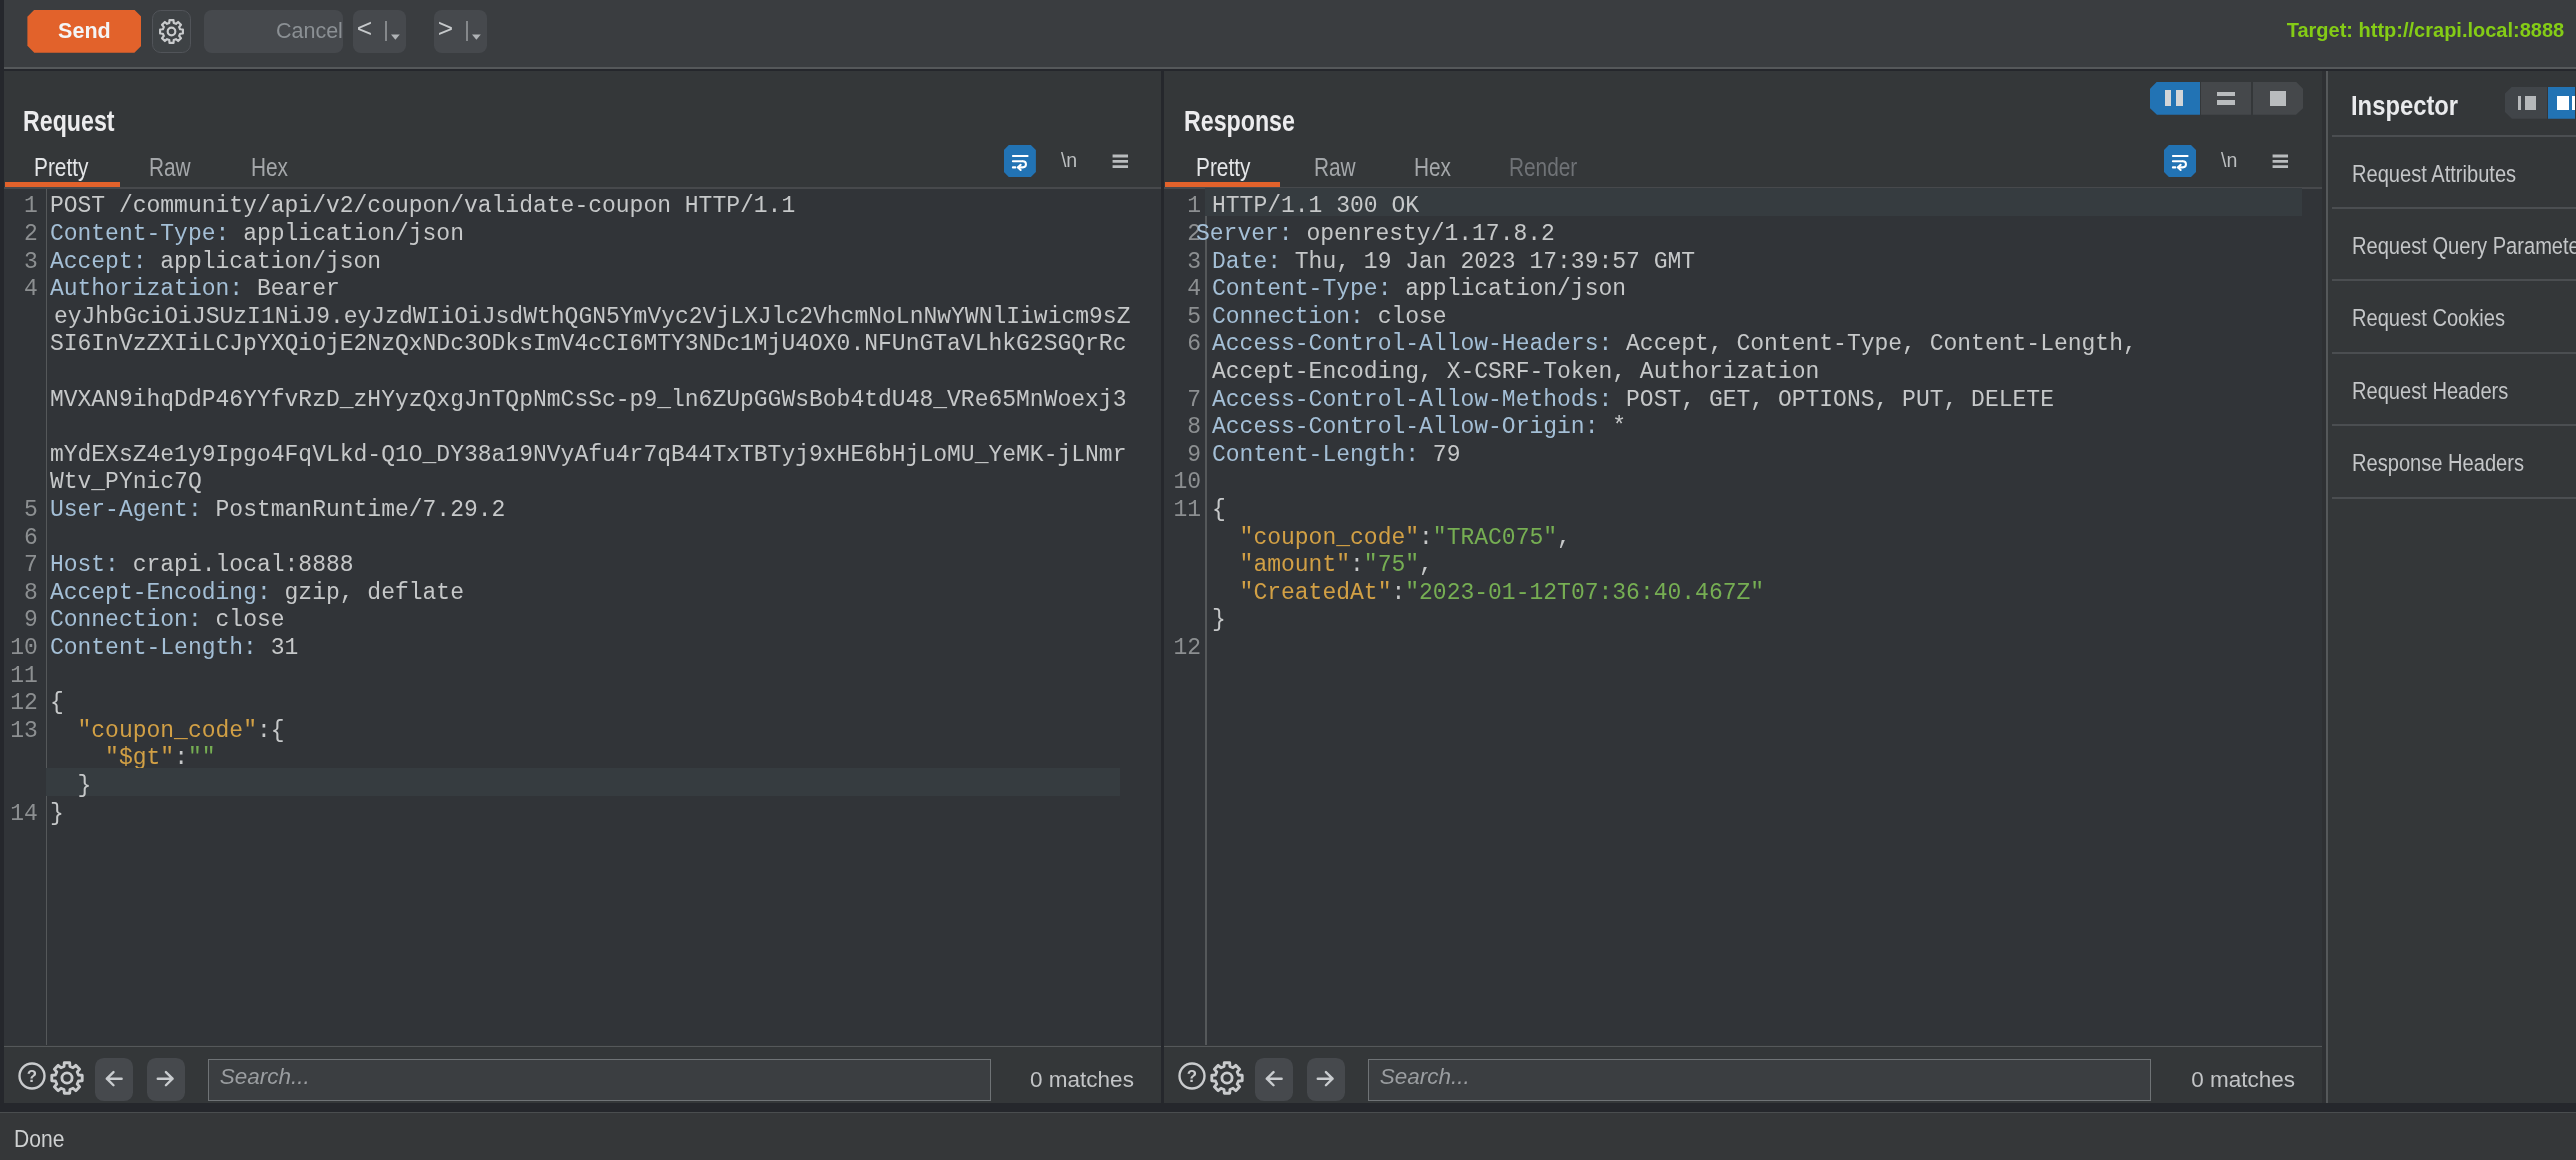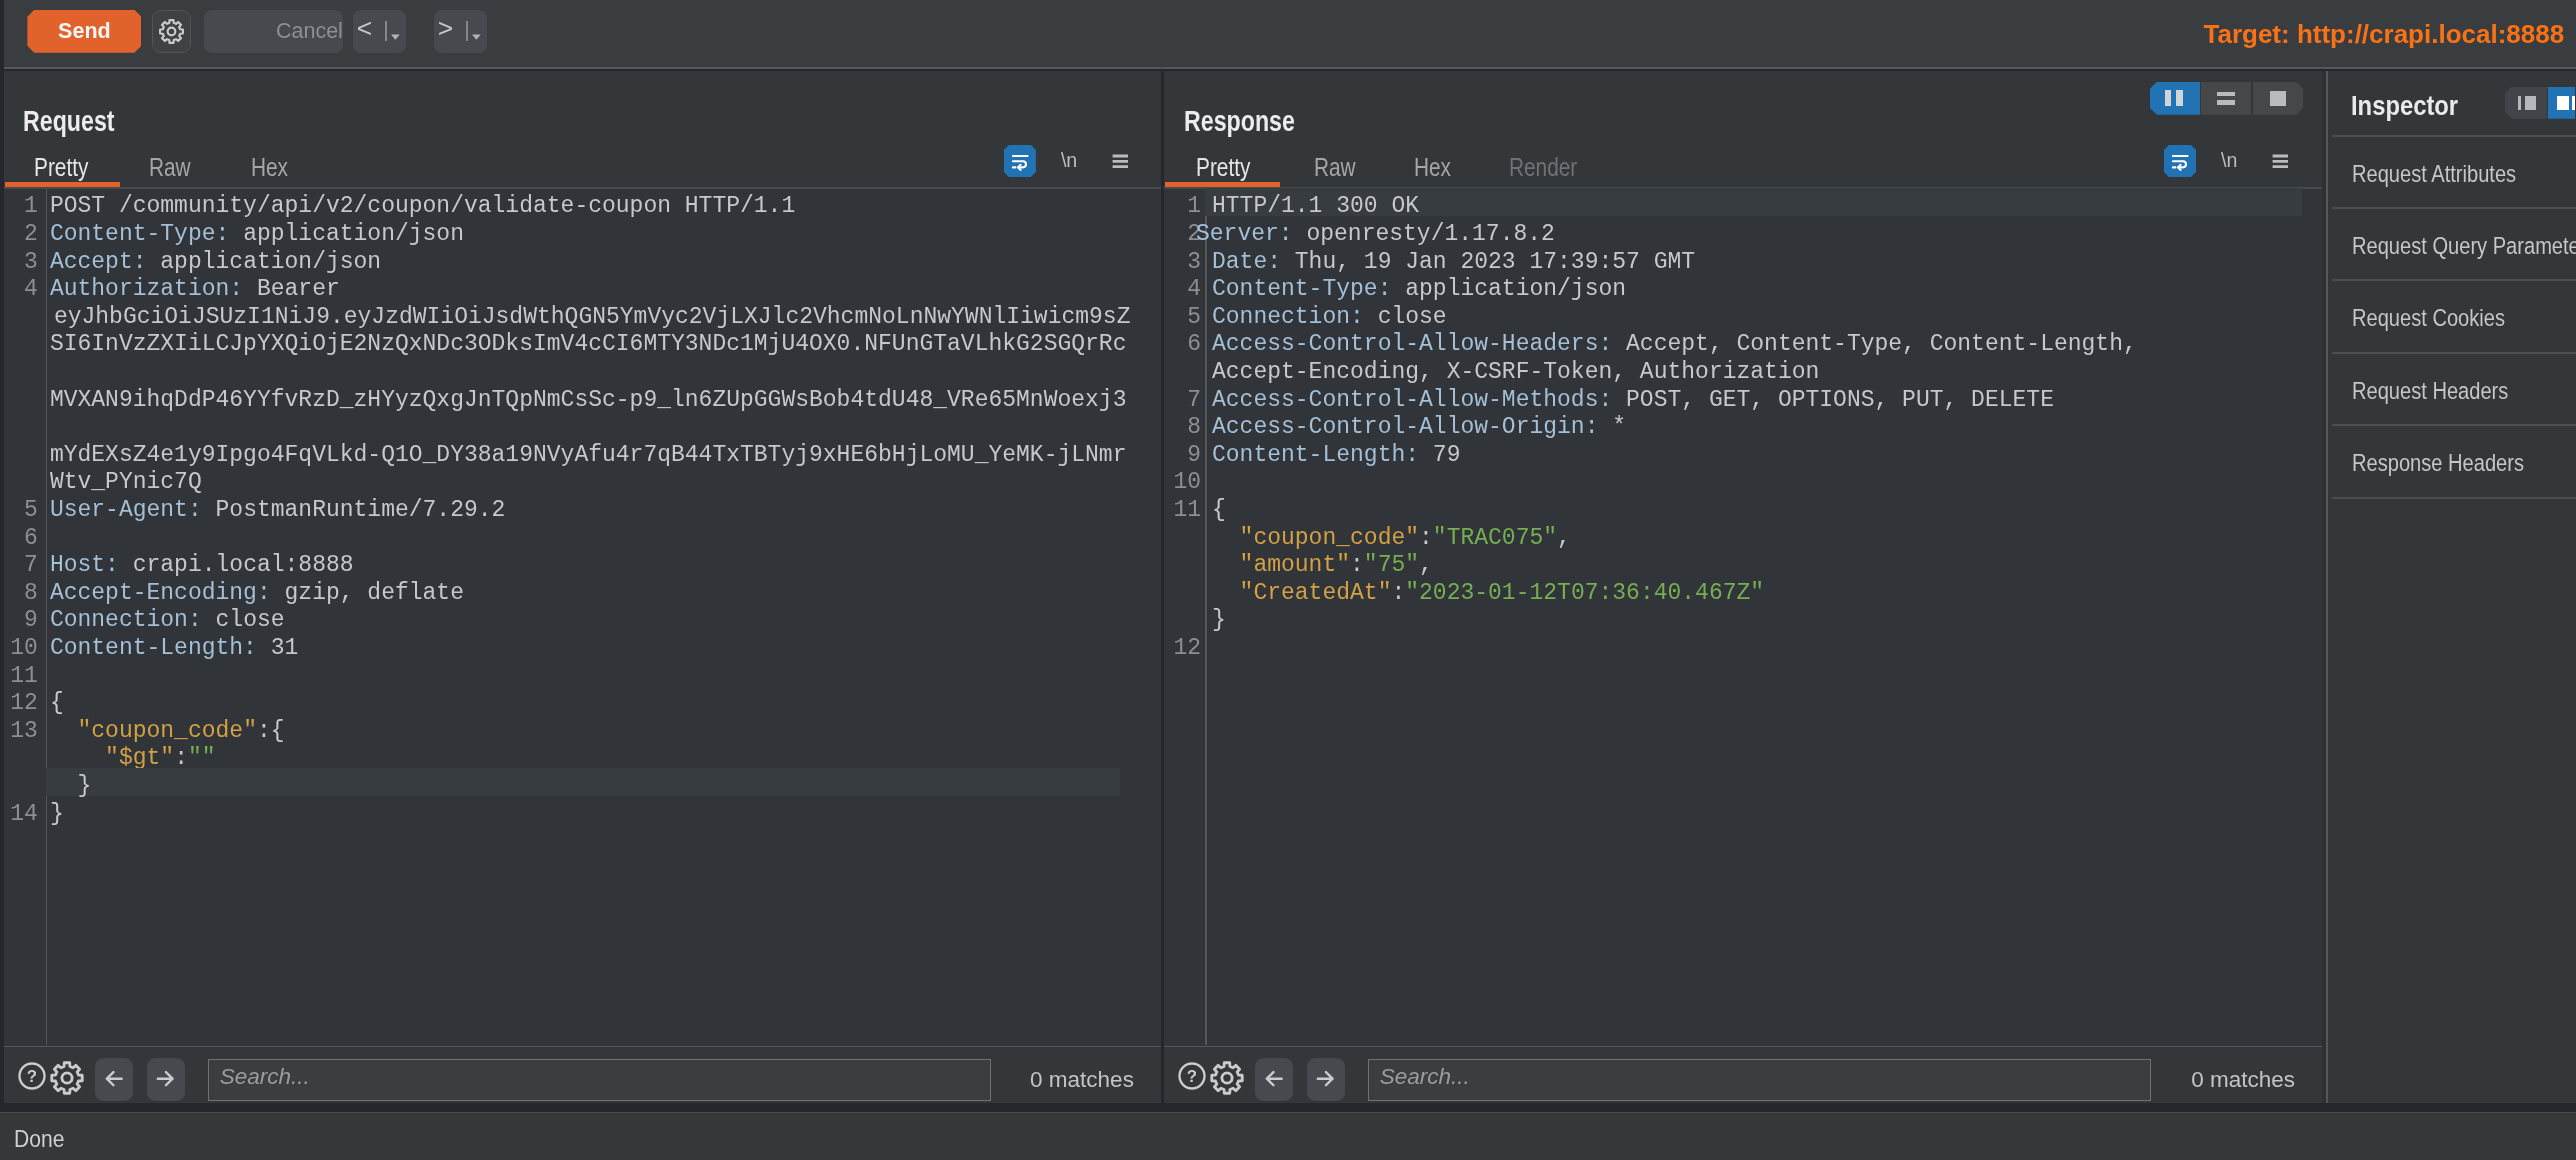--- a/index.html
+++ b/index.html
@@ -5,21 +5,21 @@
 .abs{position:absolute}
 pre{font-family:"Liberation Mono",monospace}
 
 #toolbar{position:absolute;left:3.9px;top:0;width:2572px;height:69px;background:#3a3d40;border-bottom:2px solid #55585a}
 .tbtn{position:absolute;top:9.8px;height:43px;border-radius:7.8px;background:#46494d}
 #send{position:absolute;left:23.5px;top:9.8px;width:114px;height:43px;background:#e2622b;
   clip-path:polygon(6.9px 0,107px 0,114px 6.9px,114px 36px,107px 43px,6.9px 43px,0 36px,0 6.9px);
   color:#f4f5f6;font-weight:bold;font-size:21.5px;text-align:center;line-height:43px}
 #gearbtn{position:absolute;left:148px;top:9.8px;width:39px;height:43px;background:#3e4245;border:1px solid #515459;border-radius:8.8px}
 #cancel{left:200px;width:139px;color:#8b9094;font-size:21.5px;text-align:right;line-height:42px}
-#target{position:absolute;right:11.7px;top:18.6px;font-weight:bold;font-size:26px;color:#f97316}
+#target{position:absolute;right:11.7px;top:18.6px;font-weight:bold;font-size:20px;color:#84cc16}
 .navb{width:53px}
 .navb .g1{position:absolute;left:3.9px;top:2.9px;font-size:26.4px;color:#c6c9cb}
 .navb .bar{position:absolute;left:32px;top:11.7px;width:2px;height:19.6px;background:#85888b}
 .navb .tri{position:absolute;left:37px;top:16.6px}
 
 .panel{position:absolute;top:71px;height:1032px;background:#343739;overflow:hidden}
 .ptitle{position:absolute;left:19.6px;top:36px;font-size:29px;line-height:29px;font-weight:bold;color:#ececee;transform:scaleX(.8);transform-origin:left top}
 .tab{position:absolute;top:84px;font-size:25.4px;line-height:25.4px;color:#a4a7aa;white-space:nowrap;transform:scaleX(.82);transform-origin:left top}
 .tab.on{color:#e4e6e8}
 .tab.dim{color:#6f7276}

